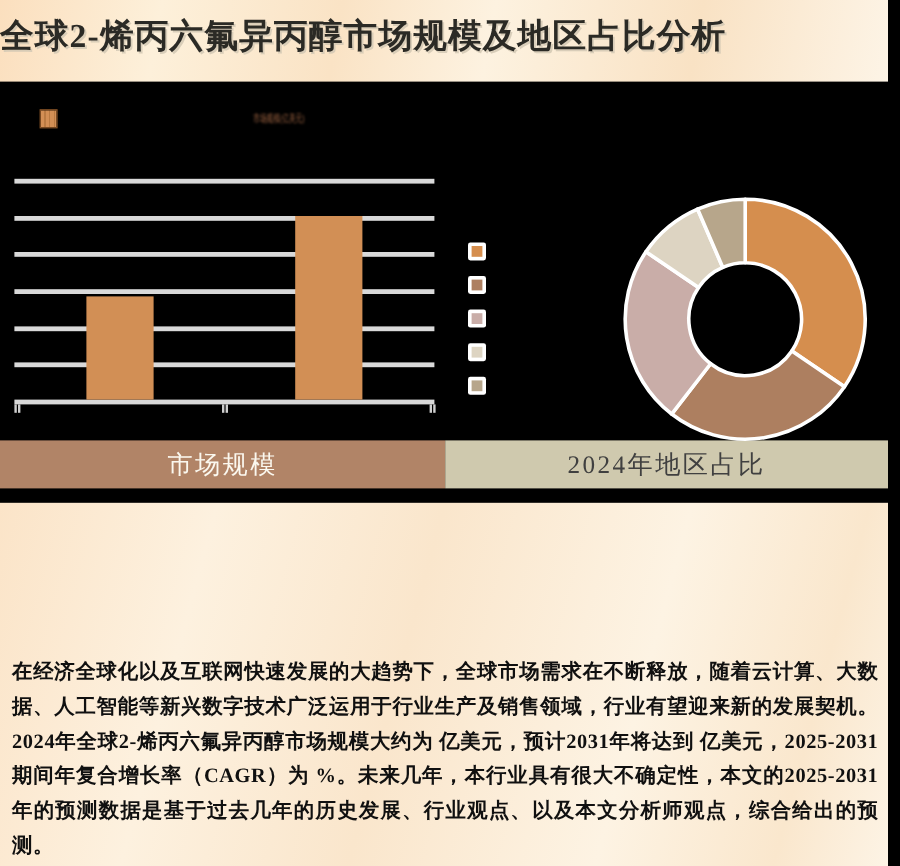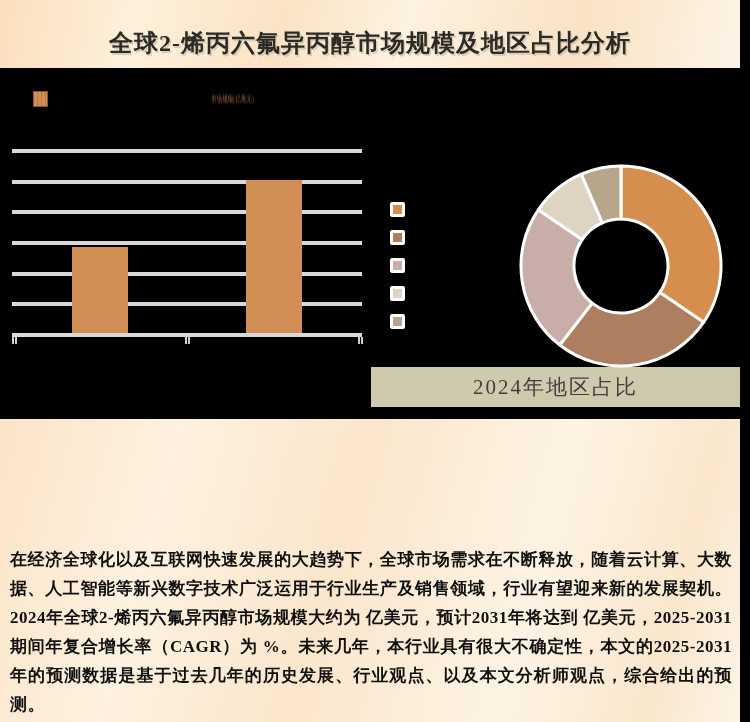--- a/index.html
+++ b/index.html
@@ -2,21 +2,21 @@
 <html><head>
 <meta charset="utf-8">
 <style>
   html,body{margin:0;padding:0;}
   body{width:750px;height:722px;background:#000;font-family:"Liberation Serif","DejaVu Serif",serif;}
   .page{position:relative;width:750px;height:722px;background:#000;overflow:hidden;}
 
   
   .header{position:absolute;left:0;top:0;width:740px;height:68px;
     background:linear-gradient(100deg,#fbdfbe 0%,#fdf0da 18%,#fae3c5 38%,#fdf2e0 55%,#f9e2c4 78%,#fdf4e6 100%);}
-  .title{margin:16px;padding-top:11px;text-align:center;font-size:24px;font-weight:600;
+  .title{margin:0;padding-top:11px;text-align:left;font-size:28px;font-weight:600;
     color:#2b2a25;letter-spacing:1px;text-shadow:1.5px 1.5px 0 rgba(210,200,180,.85);}
 
   
   .bar-plot{position:absolute;left:12px;top:149px;width:350px;height:188px;}
   .gridline{position:absolute;left:0;width:350px;height:4px;background:#d9d9d9;}
   .bar{position:absolute;bottom:4px;width:56px;background:#d28f55;}
   .tick{position:absolute;bottom:-7px;width:2px;height:7px;background:#cfcfcf;}
 
   .bar-legend-swatch{position:absolute;left:33px;top:91px;width:13px;height:14px;
     background:repeating-linear-gradient(90deg,#d28f55 0 3px,#b97a42 3px 4px);border:1px solid #8a5527;}
@@ -91,19 +91,20 @@
       </div>
     </div>
   <svg class="donut" width="206" height="206" viewBox="0 0 206 206">
       <path d="M103.00 3.00 A100 100 0 0 1 185.71 159.21 L141.87 129.42 A47 47 0 0 0 103.00 56.00 Z" fill="#d58e4e" stroke="#ffffff" stroke-width="3" stroke-linejoin="round"></path>
       <path d="M185.71 159.21 A100 100 0 0 1 41.71 182.02 L74.19 140.14 A47 47 0 0 0 141.87 129.42 Z" fill="#ad7f60" stroke="#ffffff" stroke-width="3" stroke-linejoin="round"></path>
       <path d="M41.71 182.02 A100 100 0 0 1 20.29 46.79 L64.13 76.58 A47 47 0 0 0 74.19 140.14 Z" fill="#c9ada8" stroke="#ffffff" stroke-width="3" stroke-linejoin="round"></path>
       <path d="M20.29 46.79 A100 100 0 0 1 63.29 11.22 L84.33 59.87 A47 47 0 0 0 64.13 76.58 Z" fill="#ddd4c2" stroke="#ffffff" stroke-width="3" stroke-linejoin="round"></path>
       <path d="M63.29 11.22 A100 100 0 0 1 103.00 3.00 L103.00 56.00 A47 47 0 0 0 84.33 59.87 Z" fill="#b7a68b" stroke="#ffffff" stroke-width="3" stroke-linejoin="round"></path>
     </svg>
 
+  <div class="band band-left">市场规模</div>
   <div class="band band-right">2024年地区占比</div>
 
   <div class="bottom">
     <p class="paragraph">在经济全球化以及互联网快速发展的大趋势下，全球市场需求在不断释放，随着云计算、大数据、人工智能等新兴数字技术广泛运用于行业生产及销售领域，行业有望迎来新的发展契机。2024年全球2-烯丙六氟异丙醇市场规模大约为 亿美元，预计2031年将达到 亿美元，2025-2031期间年复合增长率（CAGR）为 %。未来几年，本行业具有很大不确定性，本文的2025-2031年的预测数据是基于过去几年的历史发展、行业观点、以及本文分析师观点，综合给出的预测。</p>
   </div>
 
 </div>
 
 </body></html>

